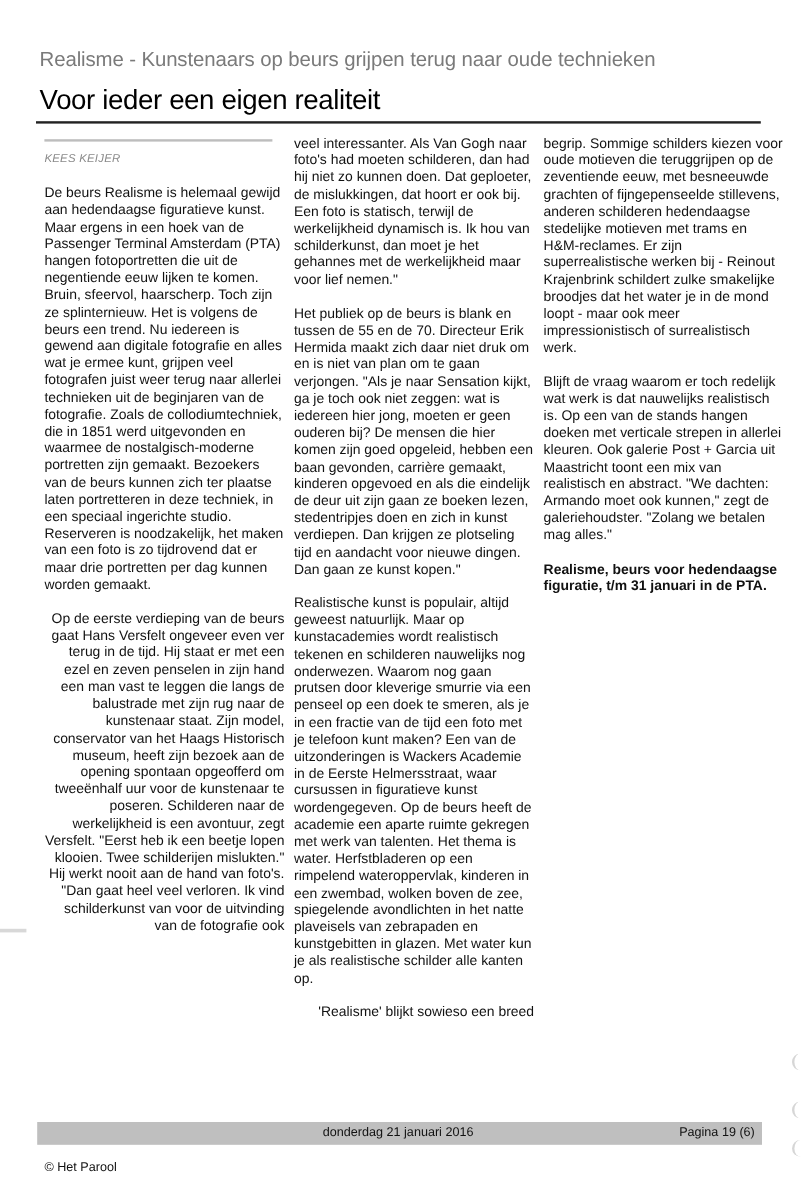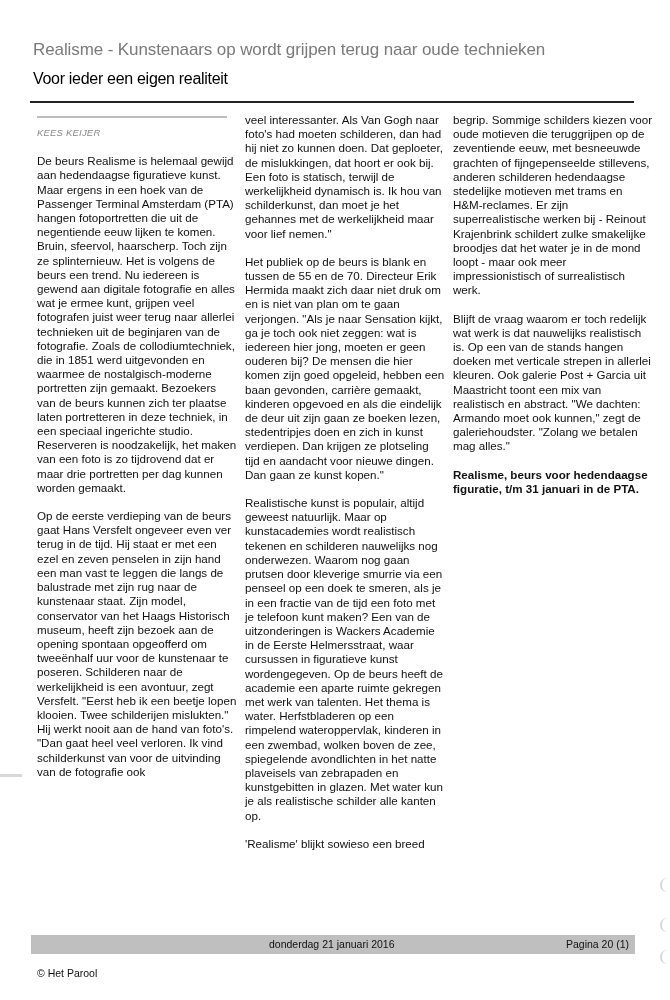--- a/index.html
+++ b/index.html
@@ -1,41 +1,41 @@
 <!DOCTYPE html>
 <html><head>
   <meta charset="utf-8">
   <style>
     html, body { margin:0; padding:0; background:#ffffff; }
     body { width:670px; height:1000px; position:relative; overflow:hidden; font-family:"Liberation Sans", sans-serif; color:#111; }
     .kicker { position:absolute; left:33px; top:40px; font-size:17px; color:#7a7a7a; white-space:nowrap; letter-spacing:-0.1px; }
-    .headline { position:absolute; left:33px; top:70px; font-size:16px; color:#000; white-space:nowrap; letter-spacing:-0.3px; }
+    .headline { position:absolute; left:33px; top:70px; font-size:23px; color:#000; white-space:nowrap; letter-spacing:-0.3px; }
     .rule { position:absolute; left:30px; top:101px; width:604px; height:2px; background:#222; }
     .col { position:absolute; top:113px; font-size:11.6px; line-height:14.2px; color:#111; }
     .col1 { left:37px; width:200px; }
     .col2 { left:245px; width:200px; }
     .col3 { left:453px; width:200px; }
     .lead { font-weight:bold; margin:0; }
     .lead-rule { height:2px; background:#bdbdbd; margin:3px 0 8px 0; width:190px; }
     .byline { font-style:italic; font-size:9.5px; color:#8a8a8a; margin:0 0 16px 0; letter-spacing:0.2px; }
     .col p { margin:0 0 14px 0; }
-    .col p.tight { margin:0; }
+    .col p.tight { margin:0;text-align:right; }
     .bold { font-weight:bold; }
     .footer { position:absolute; left:31px; top:935px; width:604px; height:19px; background:#bfbfbf; font-size:10.5px; color:#111; }
     .footer span { position:absolute; top:3px; }
     .f-left { left:6px;margin-top:29px; }
     .f-mid { left:238px; }
     .f-right { right:6px; }
     .side-mark { position:absolute; left:0; top:774px; width:22px; height:3px; background:#d8d8d8; }
     .edge-glyph { position:absolute; left:660px; width:10px; height:14px; border-left:2px solid #d6d6d6; border-radius:8px 0 0 8px; }
   </style>
 </head>
 <body>
 
-<div class="kicker">Realisme - Kunstenaars op wordt grijpen terug naar oude technieken</div>
+<div class="kicker">Realisme - Kunstenaars op beurs grijpen terug naar oude technieken</div>
 <div class="headline">Voor ieder een eigen realiteit</div>
 <div class="rule"></div>
 
 <div class="col col1">
   <div class="lead-rule"></div>
   <p class="byline">KEES KEIJER</p>
   <p>De beurs Realisme is helemaal gewijd aan hedendaagse figuratieve kunst. Maar ergens in een hoek van de Passenger Terminal Amsterdam (PTA) hangen fotoportretten die uit de negentiende eeuw lijken te komen. Bruin, sfeervol, haarscherp. Toch zijn ze splinternieuw. Het is volgens de beurs een trend. Nu iedereen is gewend aan digitale fotografie en alles wat je ermee kunt, grijpen veel fotografen juist weer terug naar allerlei technieken uit de beginjaren van de fotografie. Zoals de collodiumtechniek, die in 1851 werd uitgevonden en waarmee de nostalgisch-moderne portretten zijn gemaakt. Bezoekers van de beurs kunnen zich ter plaatse laten portretteren in deze techniek, in een speciaal ingerichte studio. Reserveren is noodzakelijk, het maken van een foto is zo tijdrovend dat er maar drie portretten per dag kunnen worden gemaakt.</p>
   <p class="tight">Op de eerste verdieping van de beurs gaat Hans Versfelt ongeveer even ver terug in de tijd. Hij staat er met een ezel en zeven penselen in zijn hand een man vast te leggen die langs de balustrade met zijn rug naar de kunstenaar staat. Zijn model, conservator van het Haags Historisch museum, heeft zijn bezoek aan de opening spontaan opgeofferd om tweeënhalf uur voor de kunstenaar te poseren. Schilderen naar de werkelijkheid is een avontuur, zegt Versfelt. "Eerst heb ik een beetje lopen klooien. Twee schilderijen mislukten." Hij werkt nooit aan de hand van foto's. "Dan gaat heel veel verloren. Ik vind schilderkunst van voor de uitvinding van de fotografie ook</p>
 </div>
 
@@ -48,19 +48,19 @@
 
 <div class="col col3">
   <p>begrip. Sommige schilders kiezen voor oude motieven die teruggrijpen op de zeventiende eeuw, met besneeuwde grachten of fijngepenseelde stillevens, anderen schilderen hedendaagse stedelijke motieven met trams en H&amp;M-reclames. Er zijn superrealistische werken bij - Reinout Krajenbrink schildert zulke smakelijke broodjes dat het water je in de mond loopt - maar ook meer impressionistisch of surrealistisch werk.</p>
   <p>Blijft de vraag waarom er toch redelijk wat werk is dat nauwelijks realistisch is. Op een van de stands hangen doeken met verticale strepen in allerlei kleuren. Ook galerie Post + Garcia uit Maastricht toont een mix van realistisch en abstract. "We dachten: Armando moet ook kunnen," zegt de galeriehoudster. "Zolang we betalen mag alles."</p>
   <p class="bold">Realisme, beurs voor hedendaagse figuratie, t/m 31 januari in de PTA.</p>
 </div>
 
 <div class="footer">
   <span class="f-left">© Het Parool</span>
   <span class="f-mid">donderdag 21 januari 2016</span>
-  <span class="f-right">Pagina 20 (1)</span>
+  <span class="f-right">Pagina 19 (6)</span>
 </div>
 
 <div class="side-mark"></div>
 <div class="edge-glyph" style="top:878px;"></div>
 <div class="edge-glyph" style="top:918px;"></div>
 <div class="edge-glyph" style="top:950px;"></div>
 
 </body></html>

